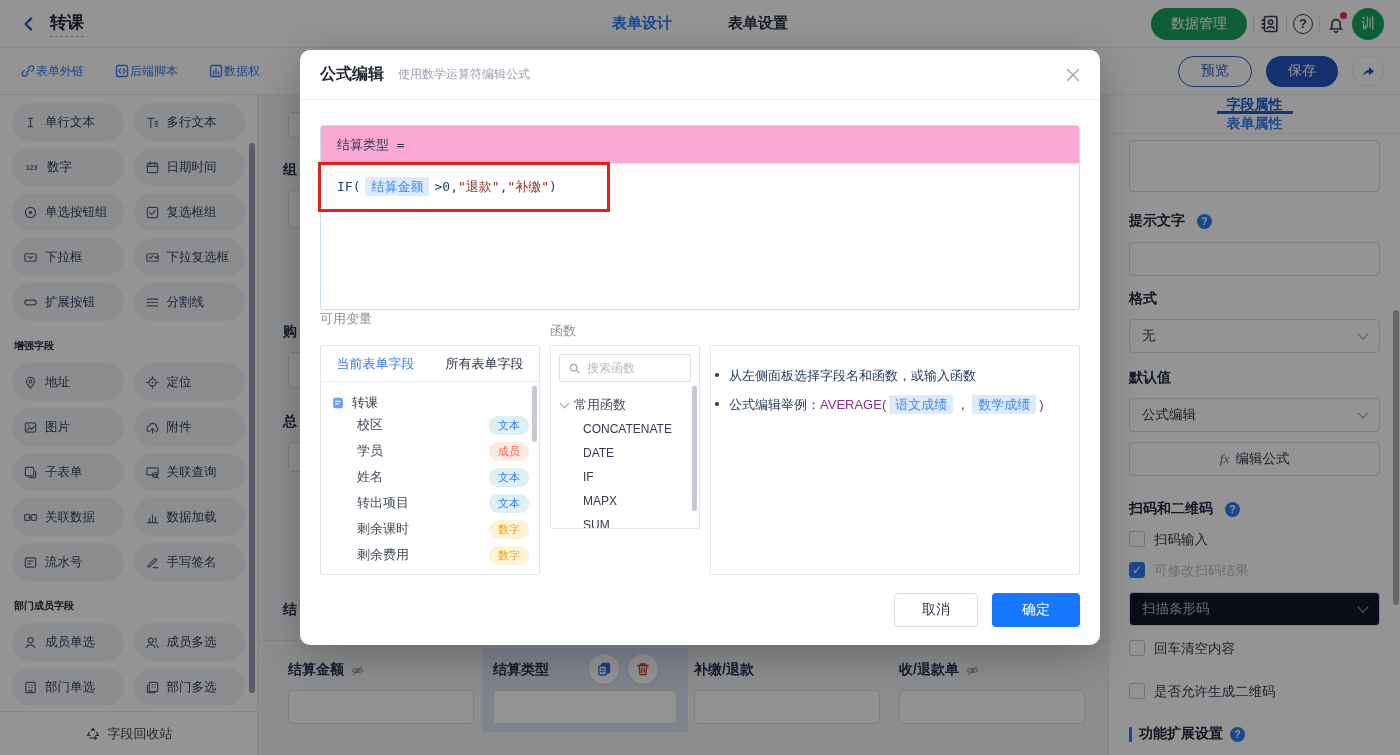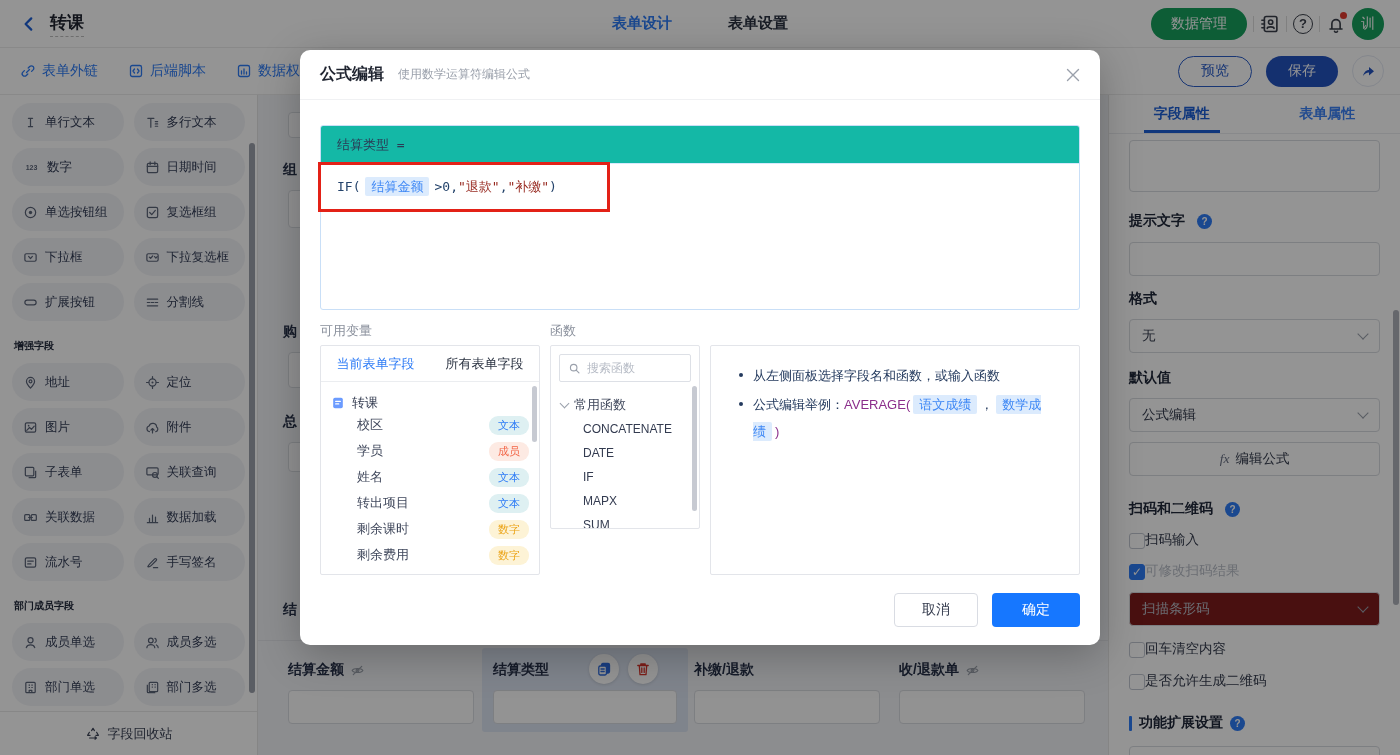--- a/index.html
+++ b/index.html
@@ -18,21 +18,21 @@
   .tb-right{position:absolute;right:16px;display:flex;align-items:center;gap:6px;}
   .pill-green{height:32px;padding:0 20px;border-radius:16px;background:#17a05e;color:#fff;font-size:14px;display:flex;align-items:center;}
   .tb-div{width:1px;height:16px;background:#ddd;}
   .tb-ic{color:#3a3f4a;position:relative;display:flex;align-items:center;}
   .help-circ{width:20px;height:20px;border:1.5px solid #3a3f4a;border-radius:50%;display:flex;align-items:center;justify-content:center;font-size:13px;font-weight:bold;color:#3a3f4a;}
   .red-dot{position:absolute;right:-1px;top:-2px;width:7px;height:7px;border-radius:50%;background:#e23c30;}
   .avatar{width:32px;height:32px;border-radius:50%;background:#17a05e;color:#fff;font-size:14px;display:flex;align-items:center;justify-content:center;}
   
   .subbar{position:absolute;left:0;top:48px;width:1400px;height:47px;background:#fff;border-bottom:1px solid #ececec;display:flex;align-items:center;}
   .sb-links{display:flex;gap:30px;padding-left:20px;}
-  .sb-link{display:flex;align-items:center;gap:6px;color:#2e7cf6;font-size:14px;cursor:pointer;white-space:nowrap;}
+  .sb-link{display:flex;align-items:center;color:#2e7cf6;font-size:12px;cursor:pointer;white-space:nowrap;}
   .sb-right{position:absolute;right:16px;display:flex;align-items:center;gap:14px;}
   .btn-preview{height:31px;padding:0 22px;border-radius:16px;border:1px solid #2a5dc9;color:#2a5dc9;background:#fff;font-size:14px;display:flex;align-items:center;}
   .btn-save{height:31px;padding:0 22px;border-radius:16px;background:#2453c0;color:#fff;font-size:14px;display:flex;align-items:center;}
   .btn-share{width:32px;height:32px;border-radius:50%;background:#fff;display:flex;align-items:center;justify-content:center;color:#2453c0;border:1px solid #e4e8f2;}
   
   .sidebar{position:absolute;left:0;top:95px;width:258px;height:660px;background:#fff;border-right:1px solid #e6e6e6;}
   .sb-scroll{padding:8px 12px 0 12px;}
   .grid2{display:grid;grid-template-columns:1fr 1fr;gap:7px 10px;}
   .fpill{height:38px;border-radius:19px;background:#f2f3f7;display:flex;align-items:center;gap:7px;padding:0 11px;font-size:12.5px;color:#323c55;cursor:pointer;white-space:nowrap;overflow:hidden;}
   .fpill svg{flex:0 0 auto;color:#5b6478;}
@@ -45,48 +45,48 @@
   .frag-box{position:absolute;background:#fcfcfd;border:1px solid #d8dbe0;border-radius:4px;}
   .cv-row-line{position:absolute;left:0;top:545px;width:100%;height:1px;background:#e3e5ea;}
   .cfield{position:absolute;width:186px;}
   .cfield .lab{font-size:14px;font-weight:600;color:#273149;display:flex;align-items:center;gap:6px;height:20px;}
   .cfield .box{margin-top:10px;height:34px;background:#fbfbfc;border:1px solid #d8dbe0;border-radius:4px;}
   .sel-block{position:absolute;background:#dbe3f1;border-radius:3px;}
   .act-circ{position:absolute;width:30px;height:30px;border-radius:50%;background:#fff;display:flex;align-items:center;justify-content:center;box-shadow:0 1px 3px rgba(0,0,0,.12);cursor:pointer;}
   .eyeoff{color:#9aa0ab;}
   
   .rpanel{position:absolute;right:0;top:95px;width:292px;height:660px;background:#fff;border-left:1px solid #e6e6e6;}
-  .rp-tabs{height:39px;display:flex;border-bottom:1px solid #ebedf0;}
+  .rp-tabs{height:39px;display:flex;border-bottom:1px solid #ebedf0;flex-direction:column;}
   .rp-tab{flex:1;display:flex;align-items:center;justify-content:center;font-size:14px;color:#3b82f6;position:relative;cursor:pointer;font-weight:600;}
   .rp-tab.active{color:#1d5fd6;}
   .rp-tab.active::after{content:"";position:absolute;bottom:0;left:50%;transform:translateX(-50%);width:76px;height:3px;background:#1d5fd6;}
   .rp-body{padding:0 20px;position:relative;}
   .rp-box{height:52px;border:1px solid #d8dbe0;border-radius:4px;margin-top:6px;background:#fff;}
   .rp-label{font-size:14px;font-weight:600;color:#20283a;display:flex;align-items:center;gap:12px;}
   .q-circ{width:15px;height:15px;border-radius:50%;background:#2e7cf6;color:#fff;font-size:10px;display:flex;align-items:center;justify-content:center;font-weight:bold;}
   .rp-input{height:34px;border:1px solid #d8dbe0;border-radius:4px;background:#fff;}
   .rp-select{height:34px;border:1px solid #d8dbe0;border-radius:4px;background:#fff;display:flex;align-items:center;justify-content:space-between;padding:0 12px;font-size:13.5px;color:#333a4c;cursor:pointer;}
-  .rp-select.disabled{color:#b8bdc7;background:#7f1d1d;}
+  .rp-select.disabled{color:#b8bdc7;background:#0f172a;}
   .rp-btn{height:34px;border:1px solid #d8dbe0;border-radius:4px;background:#fff;display:flex;align-items:center;justify-content:center;gap:6px;font-size:13.5px;color:#333a4c;cursor:pointer;}
-  .cbrow{display:flex;align-items:flex-end;font-size:13.5px;color:#333a4c;}
+  .cbrow{display:flex;align-items:flex-start;gap:9px;font-size:13.5px;color:#333a4c;}
   .cbrow.disabled{color:#b8bdc7;}
   .cbox{width:16px;height:16px;border:1px solid #c2c7d0;border-radius:3px;background:#fff;flex:0 0 auto;}
   .cbox.checked{background:#2e7cf6;border-color:#2e7cf6;color:#fff;font-size:12px;line-height:15px;text-align:center;}
   .ext-title{display:flex;align-items:center;gap:7px;font-size:14px;font-weight:bold;color:#20283a;}
   .ext-bar{width:3px;height:15px;background:#2e7cf6;border-radius:1px;}
   .rp-thumb{position:absolute;right:1px;top:215px;width:6px;height:295px;border-radius:3px;background:#aeb2ba;}
   
   .overlay{position:absolute;inset:0;background:rgba(0,0,0,0.42);z-index:40;}
   .modal{position:absolute;left:300px;top:50px;width:800px;height:595px;background:#fff;border-radius:10px;z-index:50;box-shadow:0 10px 40px rgba(0,0,0,.25);}
   .m-head{height:50px;display:flex;align-items:center;padding:0 20px;border-bottom:1px solid #f0f1f3;}
   .m-title{font-size:16px;font-weight:bold;color:#1f2430;}
   .m-sub{font-size:12px;color:#9aa0ab;margin-left:14px;}
   .m-close{margin-left:auto;color:#9aa0ab;cursor:pointer;display:flex;}
   .fbox{position:absolute;left:20px;top:75px;width:760px;height:185px;border:1px solid #c9dff7;border-radius:3px;overflow:hidden;}
-  .fbox-head{height:38px;background:#14b8a6;border-bottom:1px solid #d8e9fc;display:flex;align-items:center;padding:0 16px;font-size:13px;color:#2b3a55;font-family:"DejaVu Sans Mono","Liberation Mono",monospace;}
+  .fbox-head{height:38px;background:#f9a8d4;border-bottom:1px solid #d8e9fc;display:flex;align-items:center;padding:0 16px;font-size:13px;color:#2b3a55;font-family:"DejaVu Sans Mono","Liberation Mono",monospace;}
   .fbox-body{padding:14px 16px;font-family:"DejaVu Sans Mono","Liberation Mono",monospace;font-size:13px;color:#24436b;cursor:text;}
   .f-token{background:#dcebfd;color:#3d87f5;border-radius:2px;padding:2px 6px;margin:0 5px;font-family:"Liberation Sans","DejaVu Sans",sans-serif;}
   .f-str{color:#97281f;}
   .annot{position:absolute;left:18px;top:112px;width:292px;height:50px;border:3px solid #e32117;z-index:5;pointer-events:none;}
   .col-label{position:absolute;font-size:13px;color:#8a909c;}
   .panel{position:absolute;border:1px solid #e3e5ea;border-radius:2px;background:#fff;overflow:hidden;}
   .v-tabs{height:36px;display:flex;border-bottom:1px solid #ebedf0;}
   .v-tab{flex:1;display:flex;align-items:center;justify-content:center;font-size:13px;color:#2b3342;cursor:pointer;}
   .v-tab.active{color:#2e7cf6;}
   .v-list{padding:8px 10px;font-size:13px;color:#40485c;position:relative;}
@@ -97,21 +97,21 @@
   .b-member{background:#fdeae3;color:#f26445;}
   .b-number{background:#fdf3d6;color:#eba418;}
   .vp-thumb{position:absolute;right:2px;top:40px;width:5px;height:56px;border-radius:3px;background:#c7cad2;}
   .fn-search{margin:8px;height:28px;border:1px solid #dde0e6;border-radius:2px;display:flex;align-items:center;gap:6px;padding:0 8px;color:#b7bcc6;font-size:12px;}
   .fn-tree{padding:2px 10px;font-size:13px;color:#40485c;}
   .fn-group{display:flex;align-items:center;gap:6px;height:25px;cursor:pointer;}
   .fn-item{height:24px;display:flex;align-items:center;padding-left:22px;font-size:12px;color:#333b50;cursor:pointer;}
   .caret-open{display:inline-block;width:7px;height:7px;border-right:1.4px solid #9aa0ab;border-bottom:1.4px solid #9aa0ab;transform:rotate(45deg);margin-top:-3px;}
   .caret-closed{display:inline-block;width:7px;height:7px;border-right:1.4px solid #9aa0ab;border-bottom:1.4px solid #9aa0ab;transform:rotate(-45deg);}
   .fp-thumb{position:absolute;right:2px;top:40px;width:5px;height:125px;border-radius:3px;background:#c7cad2;}
-  .help-panel{padding:16px 28px;font-size:13px;color:#243a5e;line-height:27px;}
+  .help-panel{padding:16px 4px;font-size:13px;color:#243a5e;line-height:27px;}
   .bullet{display:flex;align-items:flex-start;gap:10px;}
   .dot{width:4px;height:4px;border-radius:50%;background:#243a5e;margin-top:11px;flex:0 0 auto;}
   .ex-fn{color:#8b2e8b;}
   .ex-token{background:#dcebfd;color:#3d87f5;border-radius:2px;padding:2px 6px;margin:0 3px;}
   .m-foot{position:absolute;right:20px;bottom:18px;display:flex;gap:14px;}
   .btn-cancel{width:84px;height:34px;border:1px solid #d9dce3;border-radius:4px;background:#fff;color:#333a4c;font-size:14px;display:flex;align-items:center;justify-content:center;cursor:pointer;}
   .btn-ok{width:88px;height:34px;border-radius:4px;background:#1677ff;color:#fff;font-size:14px;display:flex;align-items:center;justify-content:center;cursor:pointer;}
 </style>
 </head>
 <body>
@@ -669,21 +669,21 @@
           <span>可修改扫码结果</span>
         </div>
       <div class="rp-select disabled" style="margin-top:12px;">
           <span>扫描条形码</span>
           <span class="chev"></span>
         </div>
       <div class="cbrow" style="margin-top:14px;">
           <span class="cbox"></span>
           <span>回车清空内容</span>
         </div>
-      <div class="cbrow" style="margin-top:14px;">
+      <div class="cbrow" style="margin-top:25px;">
           <span class="cbox"></span>
           <span>是否允许生成二维码</span>
         </div>
       <div class="ext-title" style="margin-top:24px;">
           <span class="ext-bar"></span>
           <span>功能扩展设置</span>
           <span class="q-circ">?</span>
         </div>
       <div class="rp-btn" style="margin-top:14px;height:40px;"></div>
     </div>
@@ -704,21 +704,21 @@
     </div>
 
     <div class="fbox">
       <div class="fbox-head">结算类型 =</div>
       <div class="fbox-body">
         <span>IF(</span><span class="f-token">结算金额</span><span>&gt;0,</span><span class="f-str">"退款"</span><span>,</span><span class="f-str">"补缴"</span><span>)</span>
       </div>
     </div>
     <div class="annot"></div>
 
-    <div class="col-label" style="left:20px;top:272px;">可用变量</div>
+    <div class="col-label" style="left:20px;top:260px;">可用变量</div>
     <div class="col-label" style="left:250px;top:272px;">函数</div>
 
     <div class="panel" style="left:20px;top:295px;width:220px;height:230px;">
       <div class="v-tabs">
         <div class="v-tab active">当前表单字段</div>
         <div class="v-tab">所有表单字段</div>
       </div>
       <div class="v-list">
         <div class="v-form">
             <svg class="ic" width="14" height="14">

